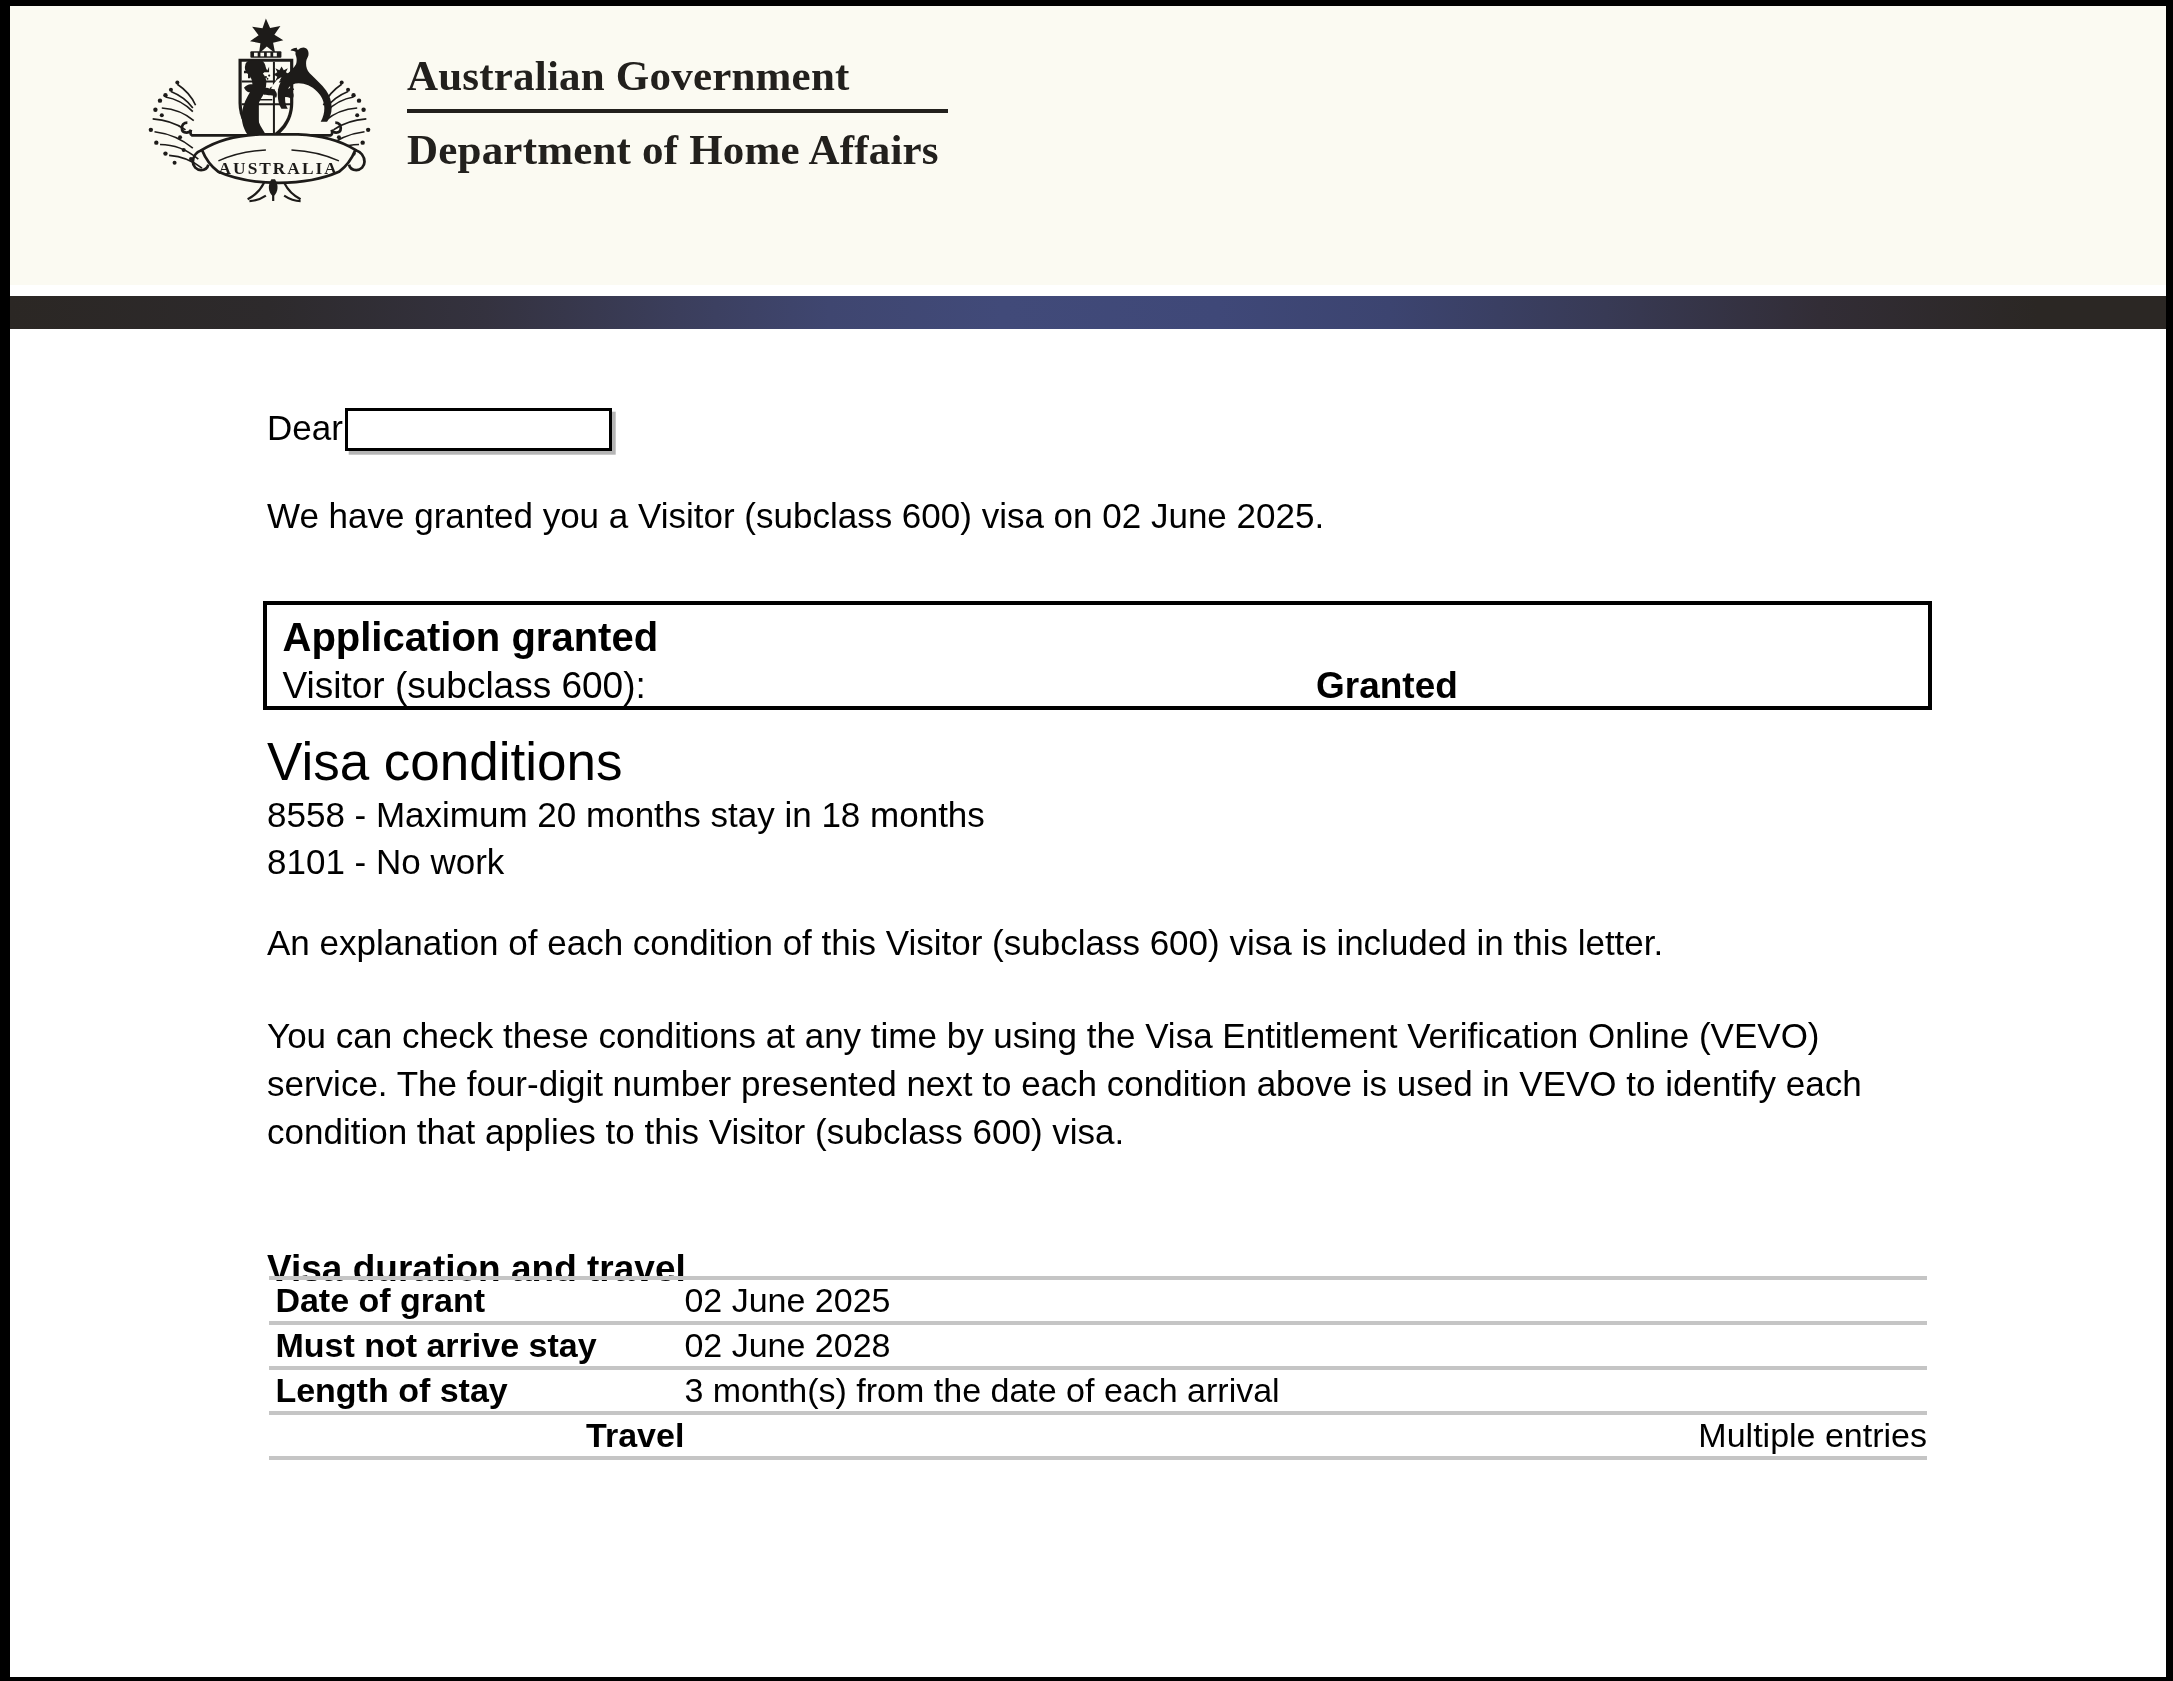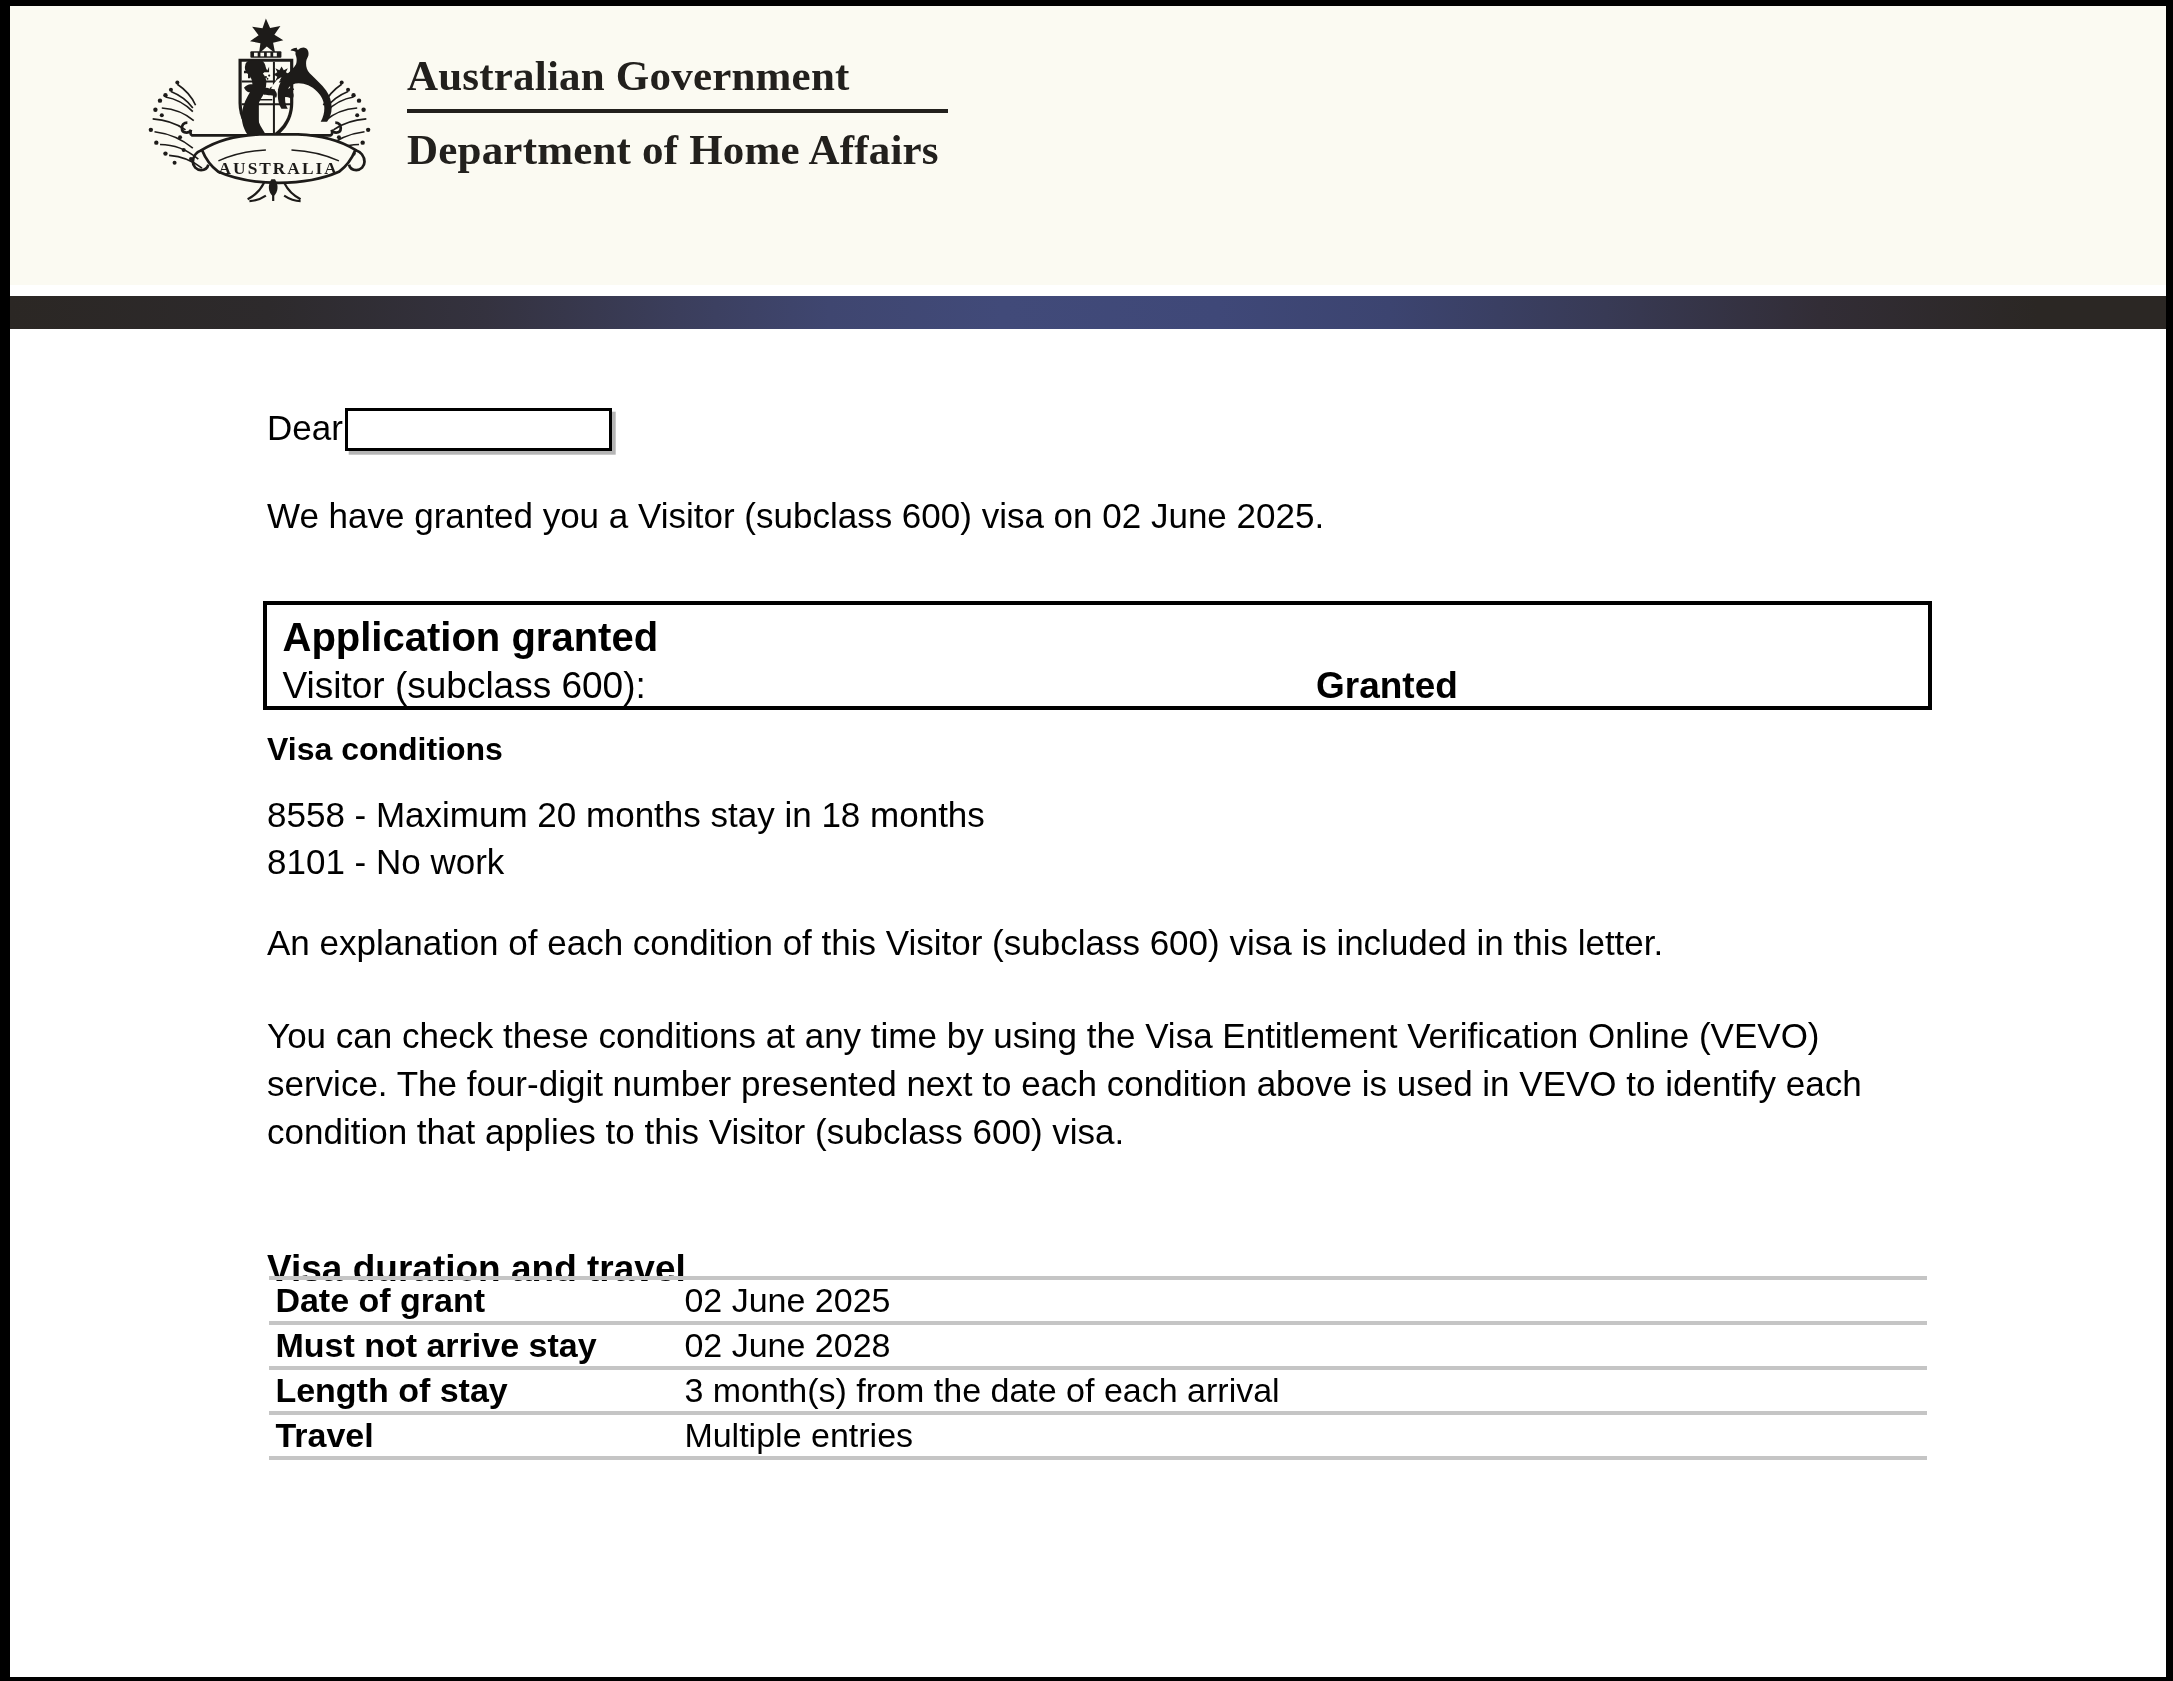--- a/index.html
+++ b/index.html
@@ -174,22 +174,22 @@
     font-size: 37px;
     font-weight: bold;
     white-space: nowrap;
   }
 
   
   #conditions-heading {
     position: absolute;
     left: 257px;
     top: 402px;
-    font-size: 32px;
-    font-weight: bold;
+    font-size: 53px;
+    font-weight: normal;
     white-space: nowrap;
   }
   #conditions-list {
     position: absolute;
     left: 257px;
     top: 462px;
   }
   .condition-line {
     font-size: 35px;
     line-height: 47px;
@@ -232,20 +232,21 @@
     border-collapse: collapse;
   }
   #duration-table td {
     padding: 0;
     vertical-align: middle;
     border-top: 4.6px solid #c5c5c5;
     height: 41px;
   }
   #duration-table tr:last-child td {
     border-bottom: 4.6px solid #c5c5c5;
+    text-align: right;
   }
   .td-label {
     width: 409px;
     font-size: 34px;
     font-weight: bold;
     padding-left: 6.4px !important;
     white-space: nowrap;
   }
   .td-value {
     font-size: 34px;

